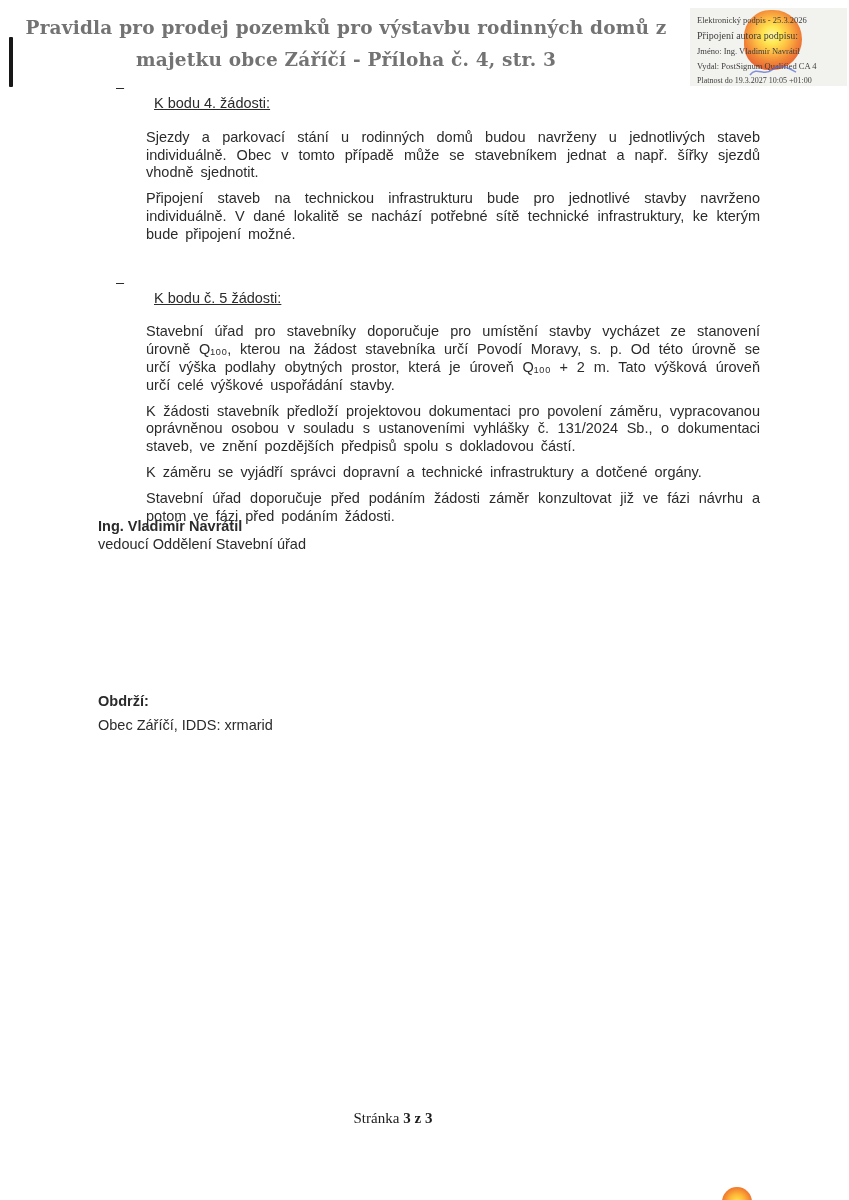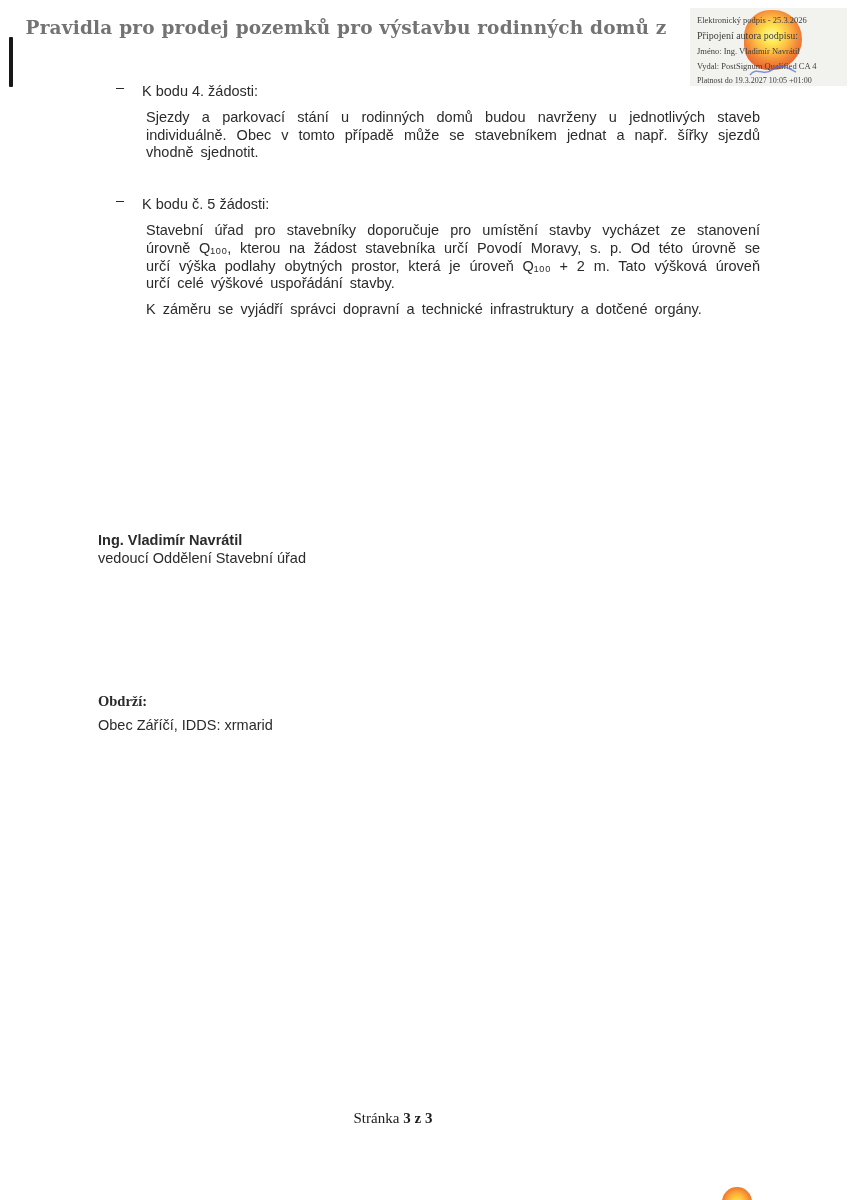--- a/index.html
+++ b/index.html
@@ -36,24 +36,24 @@
   .stamp-lines div:nth-child(4){font-size:8.5px;}
   .stamp-lines div:nth-child(5){font-size:8px;}
   
   .artifact{position:absolute;left:9px;top:37px;width:4px;height:50px;background:#171717;border-radius:1px;}
   
   .content{position:absolute;left:116px;top:79px;width:652px;font-size:14.5px;line-height:17.8px;}
   .bullet{display:flex;}
   .bullet + .bullet{margin-top:22px;}
   .dash{width:22px;flex:0 0 22px;}
   .bullet-body{flex:1;}
-  .bullet-heading{margin:4px;}
+  .bullet-heading{margin:16px;text-decoration:underline;}
   .para{margin:8px;text-align:justify;word-spacing:3px;}
   
-  .signatory{position:absolute;left:98px;top:531px;font-size:14.5px;line-height:18px;}
+  .signatory{position:absolute;left:98px;top:517px;font-size:14.5px;line-height:18px;}
   .signatory .name{font-weight:bold;}
   
   .recipients{position:absolute;left:98px;top:692px;font-size:14.5px;line-height:18px;}
   .recipients .rc-line{margin-top:6px;}
   
   .footer{
     position:absolute;left:0;top:1110px;width:786px;text-align:center;
     font-family:"Liberation Serif","DejaVu Serif",serif;font-size:15px;color:#1c1c1c;
   }
   .footer .lbl{margin-right:4px;}
@@ -67,20 +67,21 @@
 </style>
 </head>
 <body>
 
 <div class="page">
 
   <div class="artifact"></div>
 
   <div class="title" style="color:#737373;">
     <div>Pravidla pro prodej pozemků pro výstavbu rodinných domů z</div>
+    <div>majetku obce Záříčí - Příloha č. 4, str. 3</div>
   </div>
 
   <div class="stamp">
     <div class="seal"></div>
     <svg class="scribble" width="54" height="16" viewBox="0 0 54 16">
       <path d="M4 11 C 11 2, 18 13, 26 6 S 40 3, 50 8" fill="none" stroke="#5b6fd4" stroke-width="1.5" opacity="0.75"></path>
     </svg>
     <div class="stamp-lines">
       <div>Elektronický podpis - 25.3.2026</div>
       <div>Připojení autora podpisu:</div>
@@ -90,41 +91,44 @@
     </div>
   </div>
 
   <div class="content">
 
     <div class="bullet">
       <div class="dash">–</div>
       <div class="bullet-body">
         <p class="bullet-heading">K bodu 4. žádosti:</p>
         <p class="para">Sjezdy a parkovací stání u rodinných domů budou navrženy u jednotlivých staveb individuálně. Obec v tomto případě může se stavebníkem jednat a např. šířky sjezdů vhodně sjednotit.</p>
+        <p class="para">Připojení staveb na technickou infrastrukturu bude pro jednotlivé stavby navrženo individuálně. V dané lokalitě se nachází potřebné sítě technické infrastruktury, ke kterým bude připojení možné.</p>
       </div>
     </div>
 
     <div class="bullet">
       <div class="dash">–</div>
       <div class="bullet-body">
         <p class="bullet-heading">K bodu č. 5 žádosti:</p>
         <p class="para">Stavební úřad pro stavebníky doporučuje pro umístění stavby vycházet ze stanovení úrovně Q₁₀₀, kterou na žádost stavebníka určí Povodí Moravy, s. p. Od této úrovně se určí výška podlahy obytných prostor, která je úroveň Q₁₀₀ + 2 m. Tato výšková úroveň určí celé výškové uspořádání stavby.</p>
+        <p class="para">K žádosti stavebník předloží projektovou dokumentaci pro povolení záměru, vypracovanou oprávněnou osobou v souladu s ustanoveními vyhlášky č. 131/2024 Sb., o dokumentaci staveb, ve znění pozdějších předpisů spolu s dokladovou částí.</p>
         <p class="para">K záměru se vyjádří správci dopravní a technické infrastruktury a dotčené orgány.</p>
+        <p class="para">Stavební úřad doporučuje před podáním žádosti záměr konzultovat již ve fázi návrhu a potom ve fázi před podáním žádosti.</p>
       </div>
     </div>
 
   </div>
 
   <div class="signatory">
     <div class="name">Ing. Vladimír Navrátil</div>
     <div class="role">vedoucí Oddělení Stavební úřad</div>
   </div>
 
   <div class="recipients">
-    <div style="font-weight:bold;font-family:Liberation Serif, serif;">Obdrží:</div>
+    <div style="font-weight:bold;">Obdrží:</div>
     <div class="rc-line">Obec Záříčí, IDDS: xrmarid</div>
   </div>
 
   <div class="footer">
     <span class="lbl">Stránka</span><span class="num">3 z 3</span>
   </div>
 
   <div class="bottom-seal"></div>
 
 </div>

